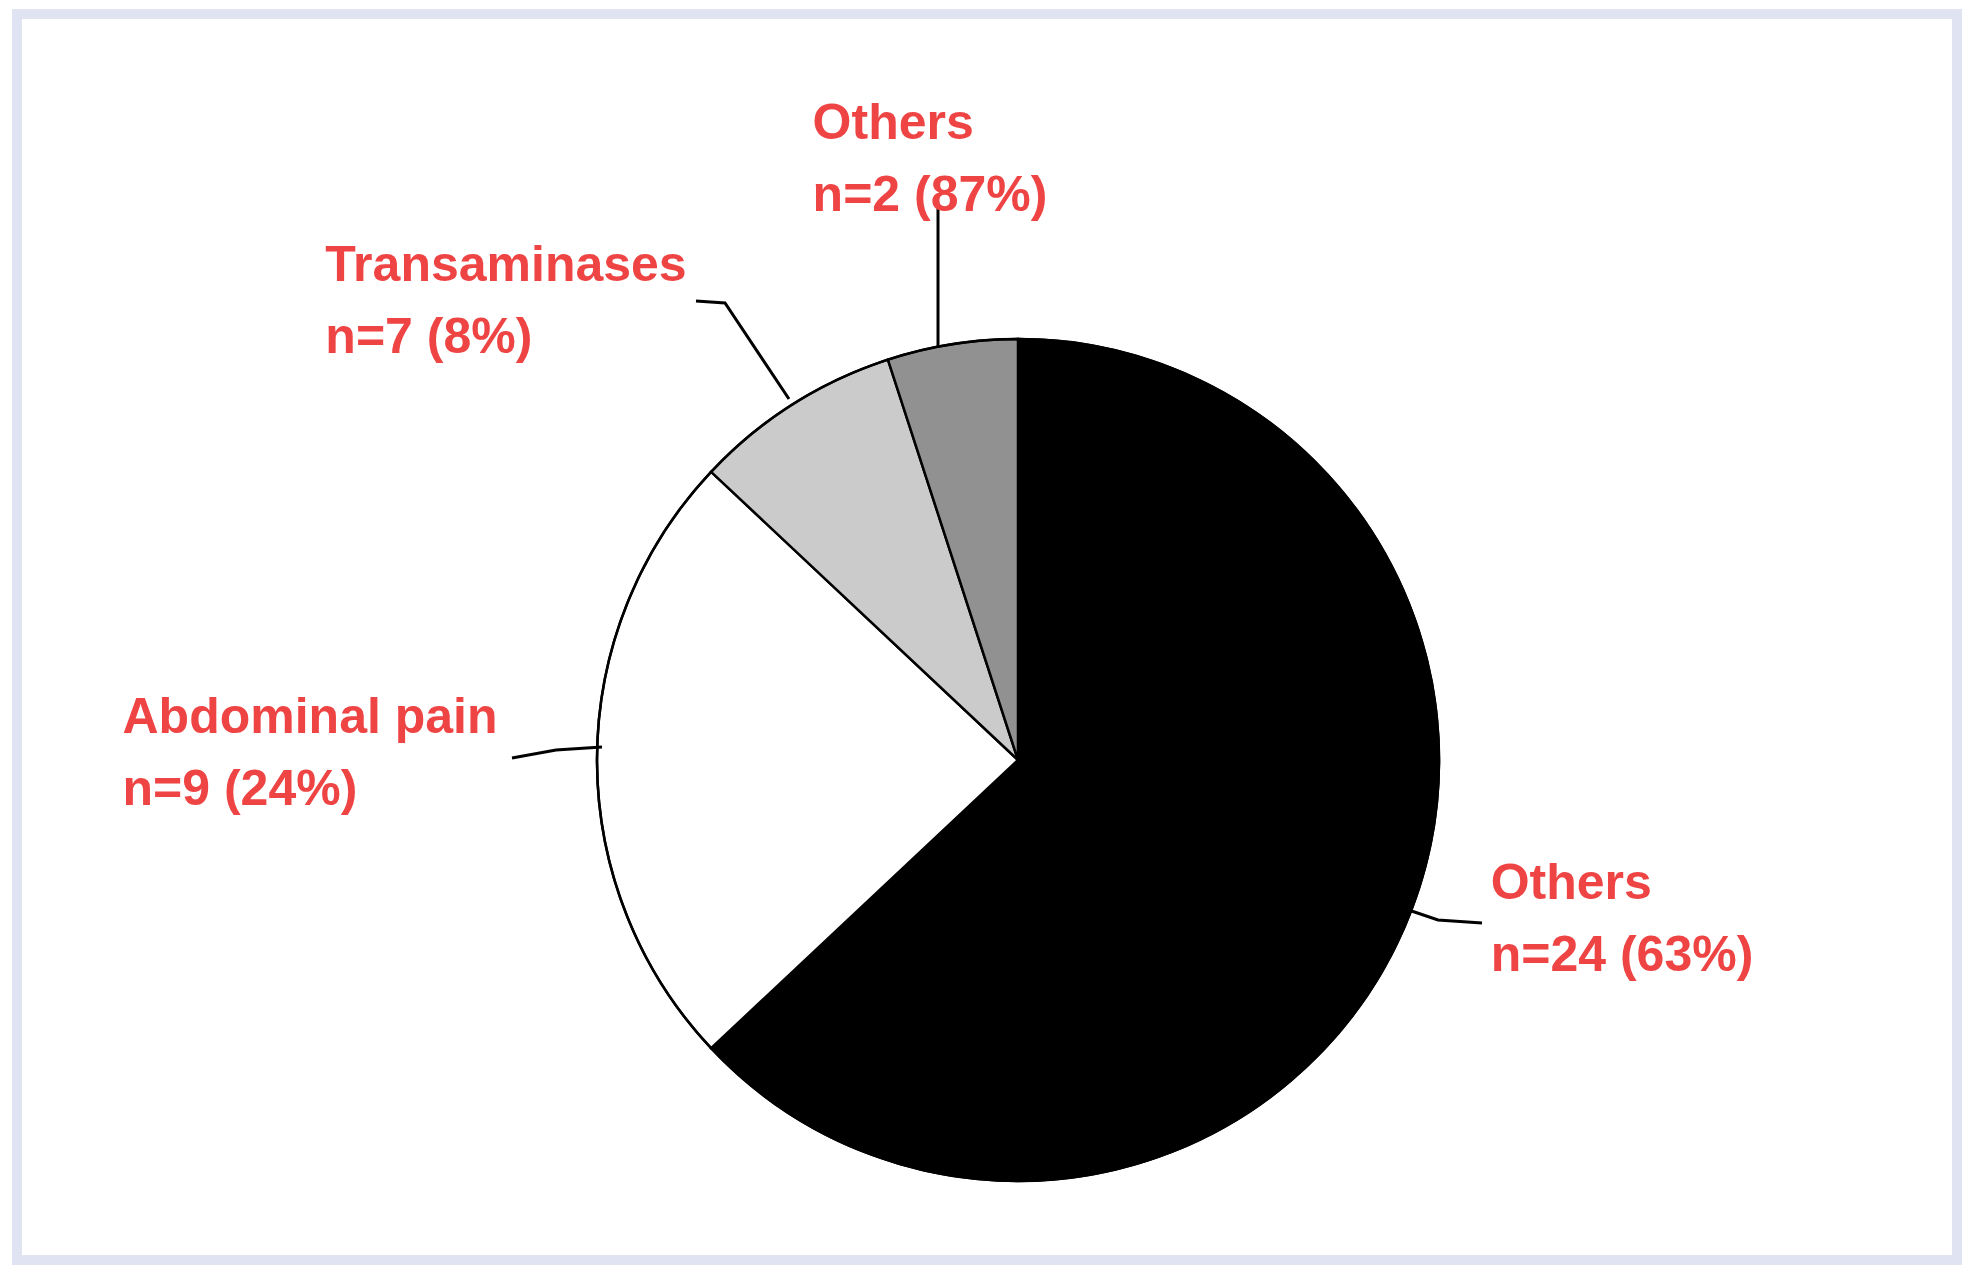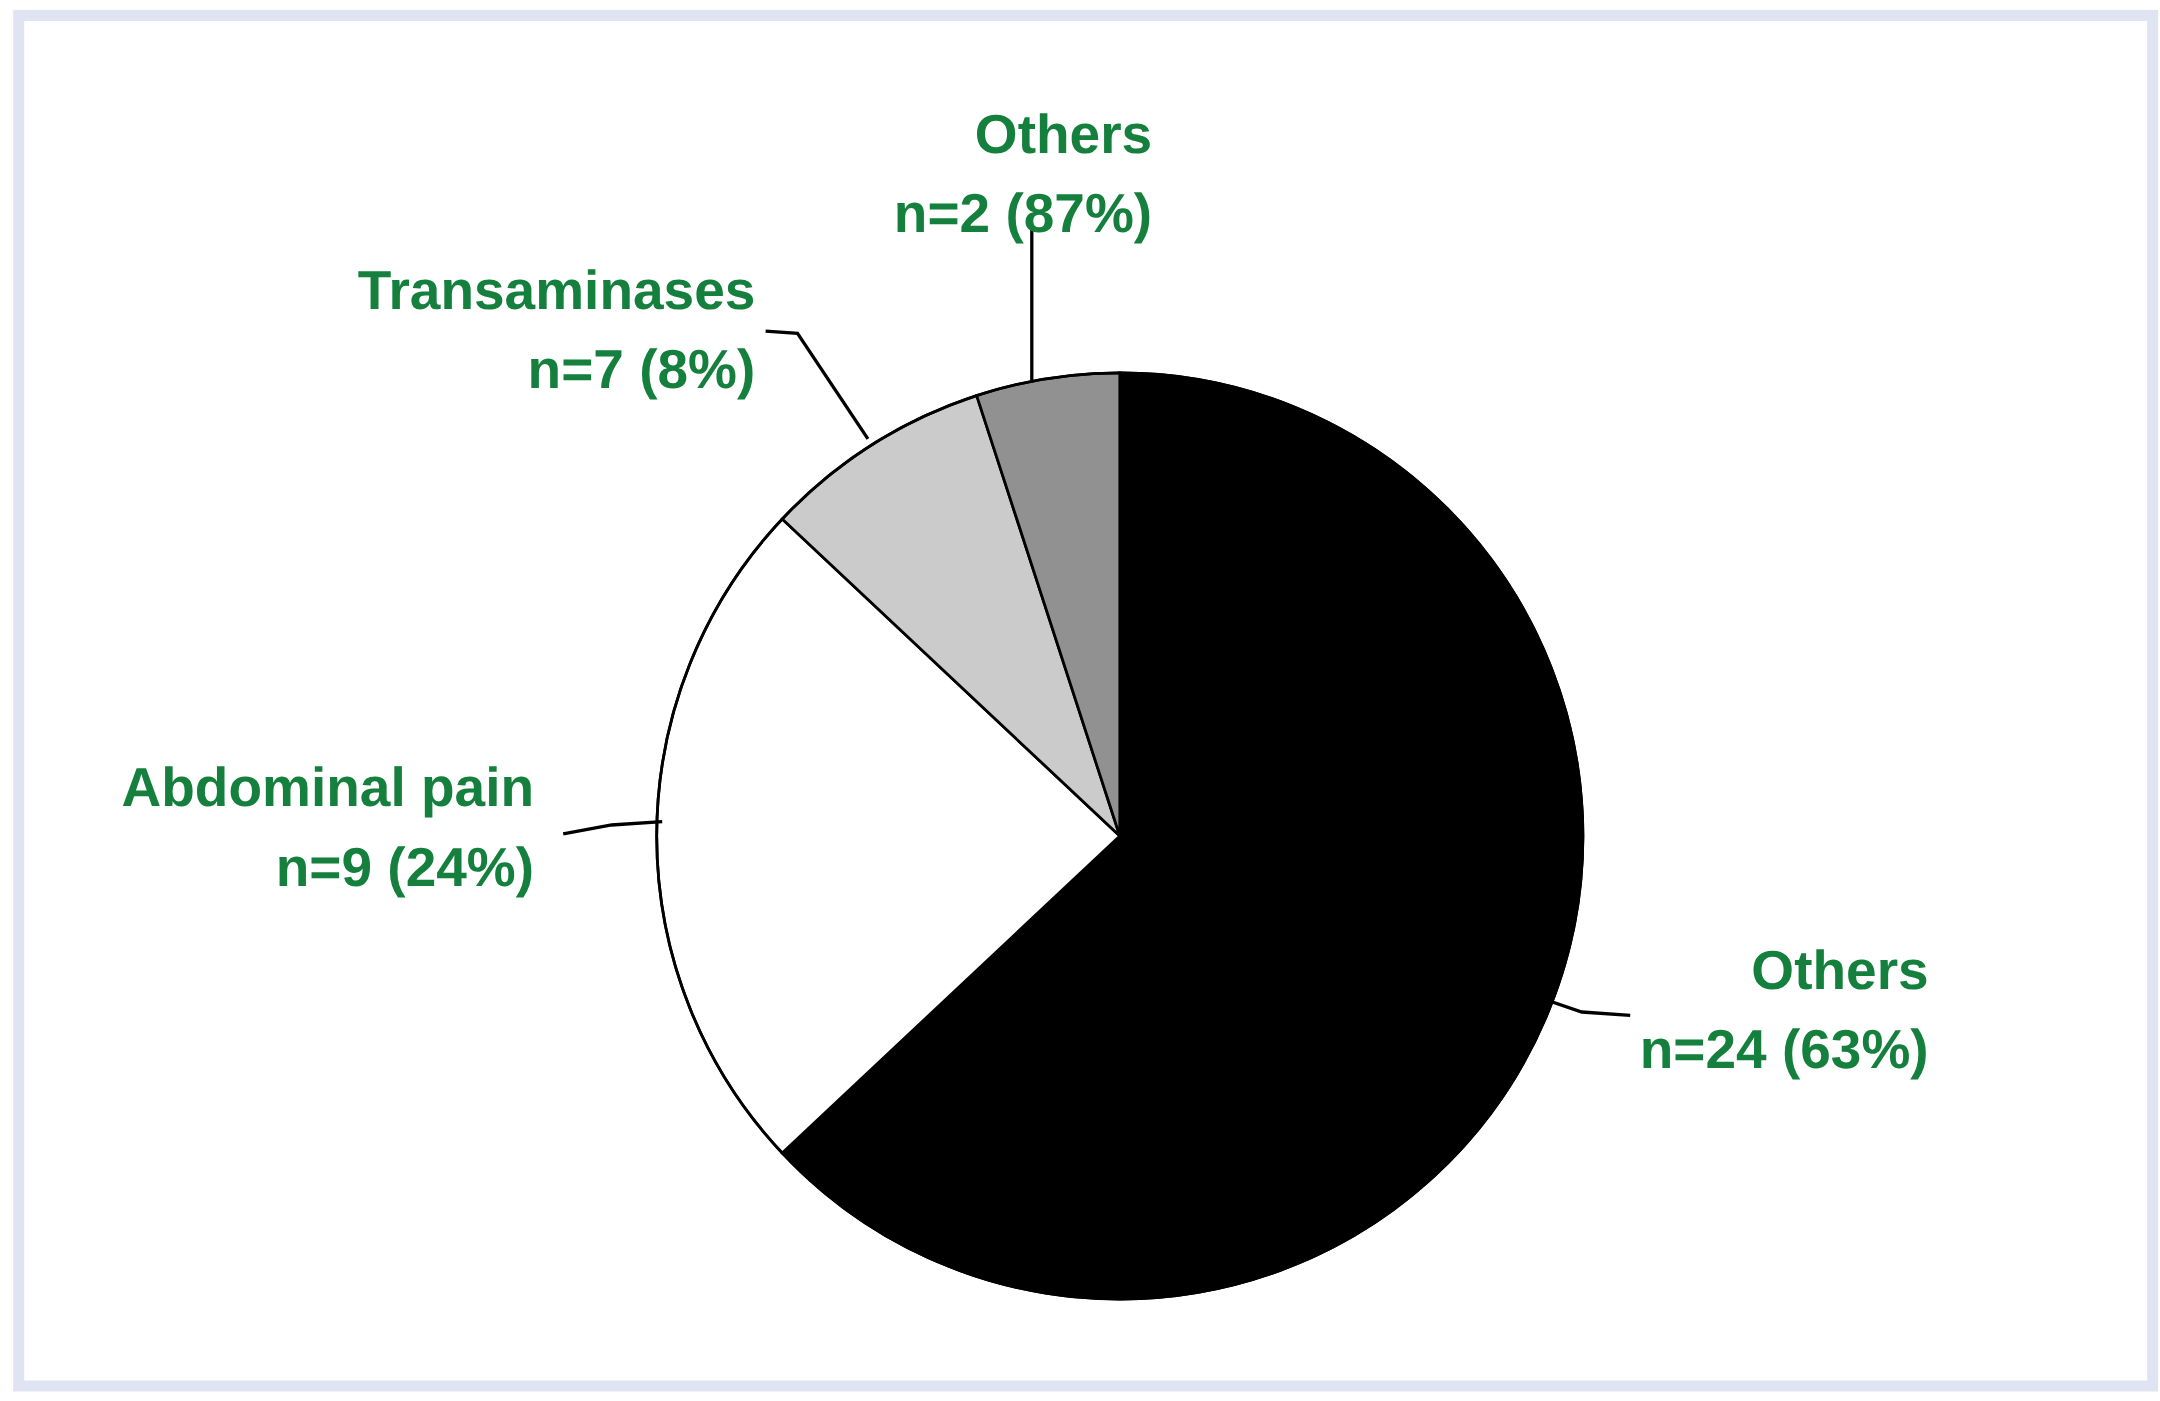--- a/index.html
+++ b/index.html
@@ -34,31 +34,31 @@
   svg.pie-svg {
     position: absolute;
     left: 0;
     top: 0;
     width: 1964px;
     height: 1274px;
   }
   .pie-label {
     position: absolute;
     transform: translateX(-50%);
-    text-align: right;
+    text-align: left;
     font-weight: 700;
     font-size: 50px;
     line-height: 72px;
-    color: #15803d;
+    color: #ef4444;
     white-space: nowrap;
   }
   .pie-label span { display: block; }
   .label-others        { left: 930px;  top: 86px;  }
   .label-transaminases { left: 493px;  top: 228px; margin-left: 13px; }
-  .label-abdominal     { left: 298px;  top: 680px; }
+  .label-abdominal     { left: 310px;  top: 680px; }
   .label-myalgia       { left: 1622px; top: 846px; }
 </style>
 </head>
 <body>
 
 <div class="frame"></div>
 
 <div class="chart-area">
 
   <svg class="pie-svg" viewBox="0 0 1964 1274" xmlns="http://www.w3.org/2000/svg">

